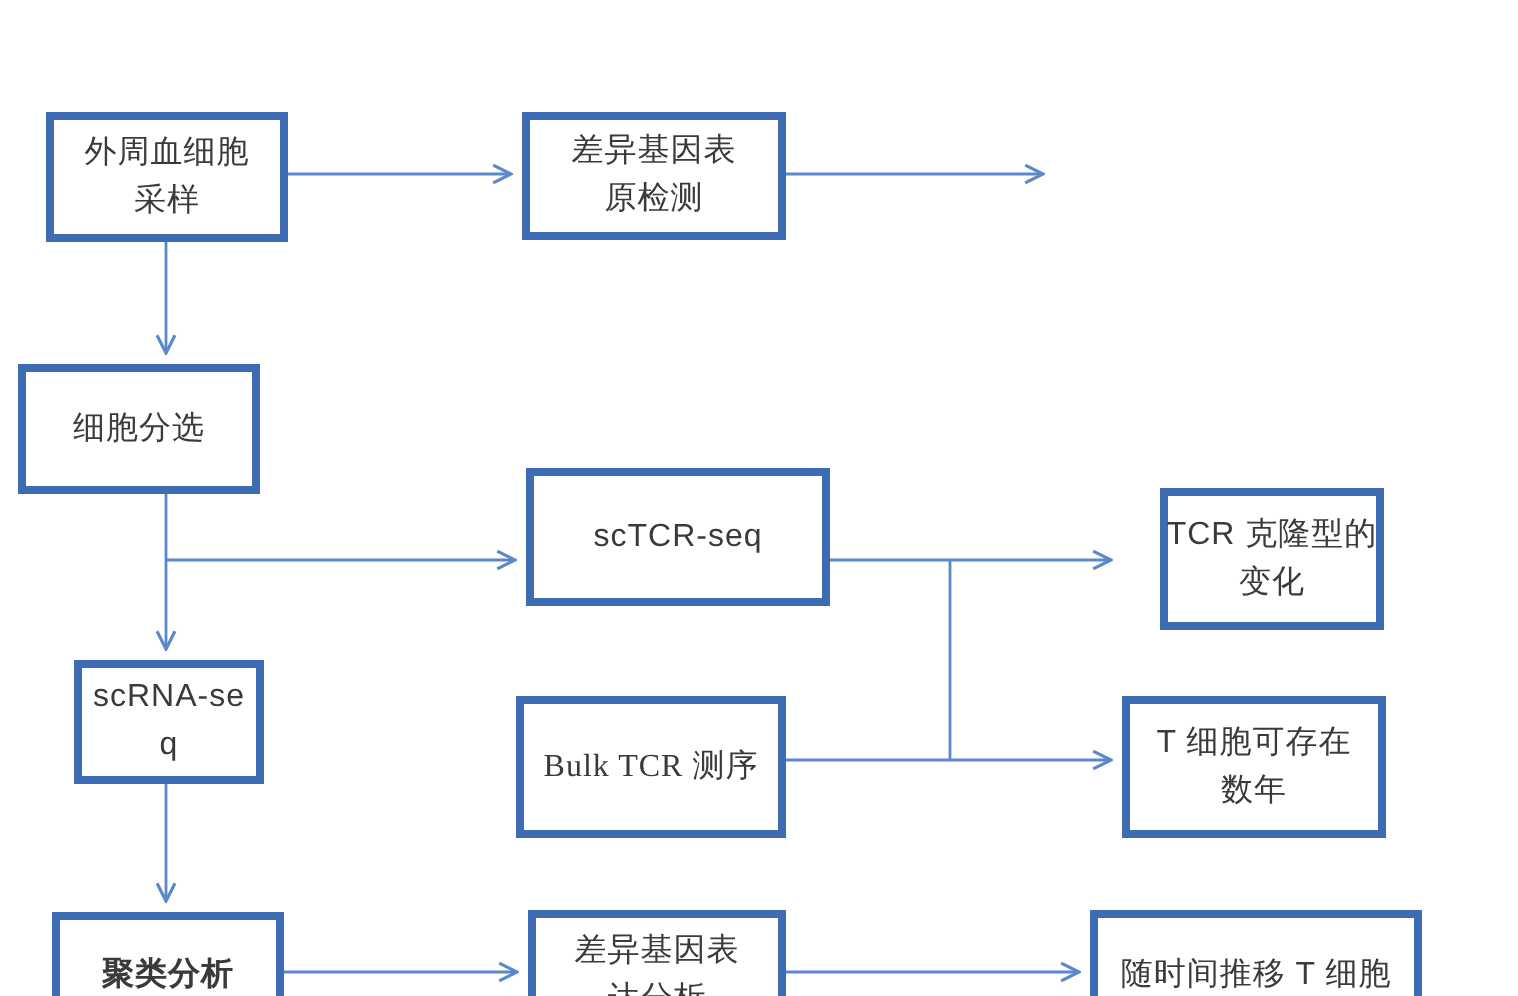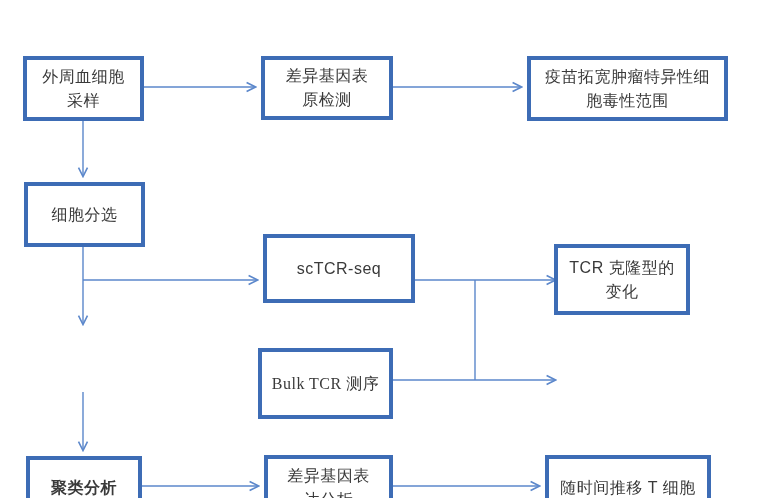--- a/index.html
+++ b/index.html
@@ -47,23 +47,23 @@
     color: var(--text-color);
     font-size: 16px;
     line-height: 24px;
     letter-spacing: 0.5px;
   }
   .node .line { display: block; white-space: nowrap; }
   
   .n1  { left: 23px;  top: 8px;   width: 121px; height: 65px; }
   .n2  { left: 261px; top: 8px;   width: 132px; height: 64px; }
   .n3  { left: 527px; top: 8px;   width: 201px; height: 65px; }
-  .n4  { left: 24px;  top: 134px; width: 121px; height: 65px; align-items: center; }
+  .n4  { left: 9px;  top: 134px; width: 121px; height: 65px; align-items: center; }
   .n5  { left: 263px; top: 186px; width: 152px; height: 69px; }
-  .n6  { left: 554px; top: 196px; width: 136px; height: 71px; }
+  .n6  { left: 580px; top: 196px; width: 112px; height: 71px; }
   .n7  { left: 37px;  top: 282px; width: 95px;  height: 62px; }
   .n8  { left: 258px; top: 300px; width: 135px; height: 71px; font-family: Liberation Serif, serif; }
   .n9  { left: 561px; top: 300px; width: 132px; height: 71px; }
   .n10 { left: 26px;  top: 408px; width: 116px; height: 63px; font-weight: bold; }
   .n11 { left: 264px; top: 407px; width: 129px; height: 65px; }
   .n12 { left: 545px; top: 407px; width: 166px; height: 65px; }
 </style>
 </head>
 <body>
 
@@ -91,43 +91,47 @@
   <div class="node n1">
     <span class="line">外周血细胞</span>
     <span class="line">采样</span>
   </div>
 
   <div class="node n2">
     <span class="line">差异基因表</span>
     <span class="line">原检测</span>
   </div>
 
-  <div class="node n3">
-    <span class="line">疫苗拓宽肿瘤特异性细</span>
-    <span class="line">胞毒性范围</span>
-  </div>
 
   <div class="node n4">
     <span class="line">细胞分选</span>
   </div>
 
   <div class="node n5">
     <span class="line">scTCR-seq</span>
   </div>
 
   <div class="node n6">
     <span class="line">TCR 克隆型的</span>
     <span class="line">变化</span>
   </div>
 
+  <div class="node n7">
+    <span class="line">scRNA-se</span>
+    <span class="line">q</span>
+  </div>
 
   <div class="node n8">
     <span class="line">Bulk TCR 测序</span>
   </div>
 
+  <div class="node n9">
+    <span class="line">T 细胞可存在</span>
+    <span class="line">数年</span>
+  </div>
 
   <div class="node n10">
     <span class="line">聚类分析</span>
   </div>
 
   <div class="node n11">
     <span class="line">差异基因表</span>
     <span class="line">达分析</span>
   </div>
 

